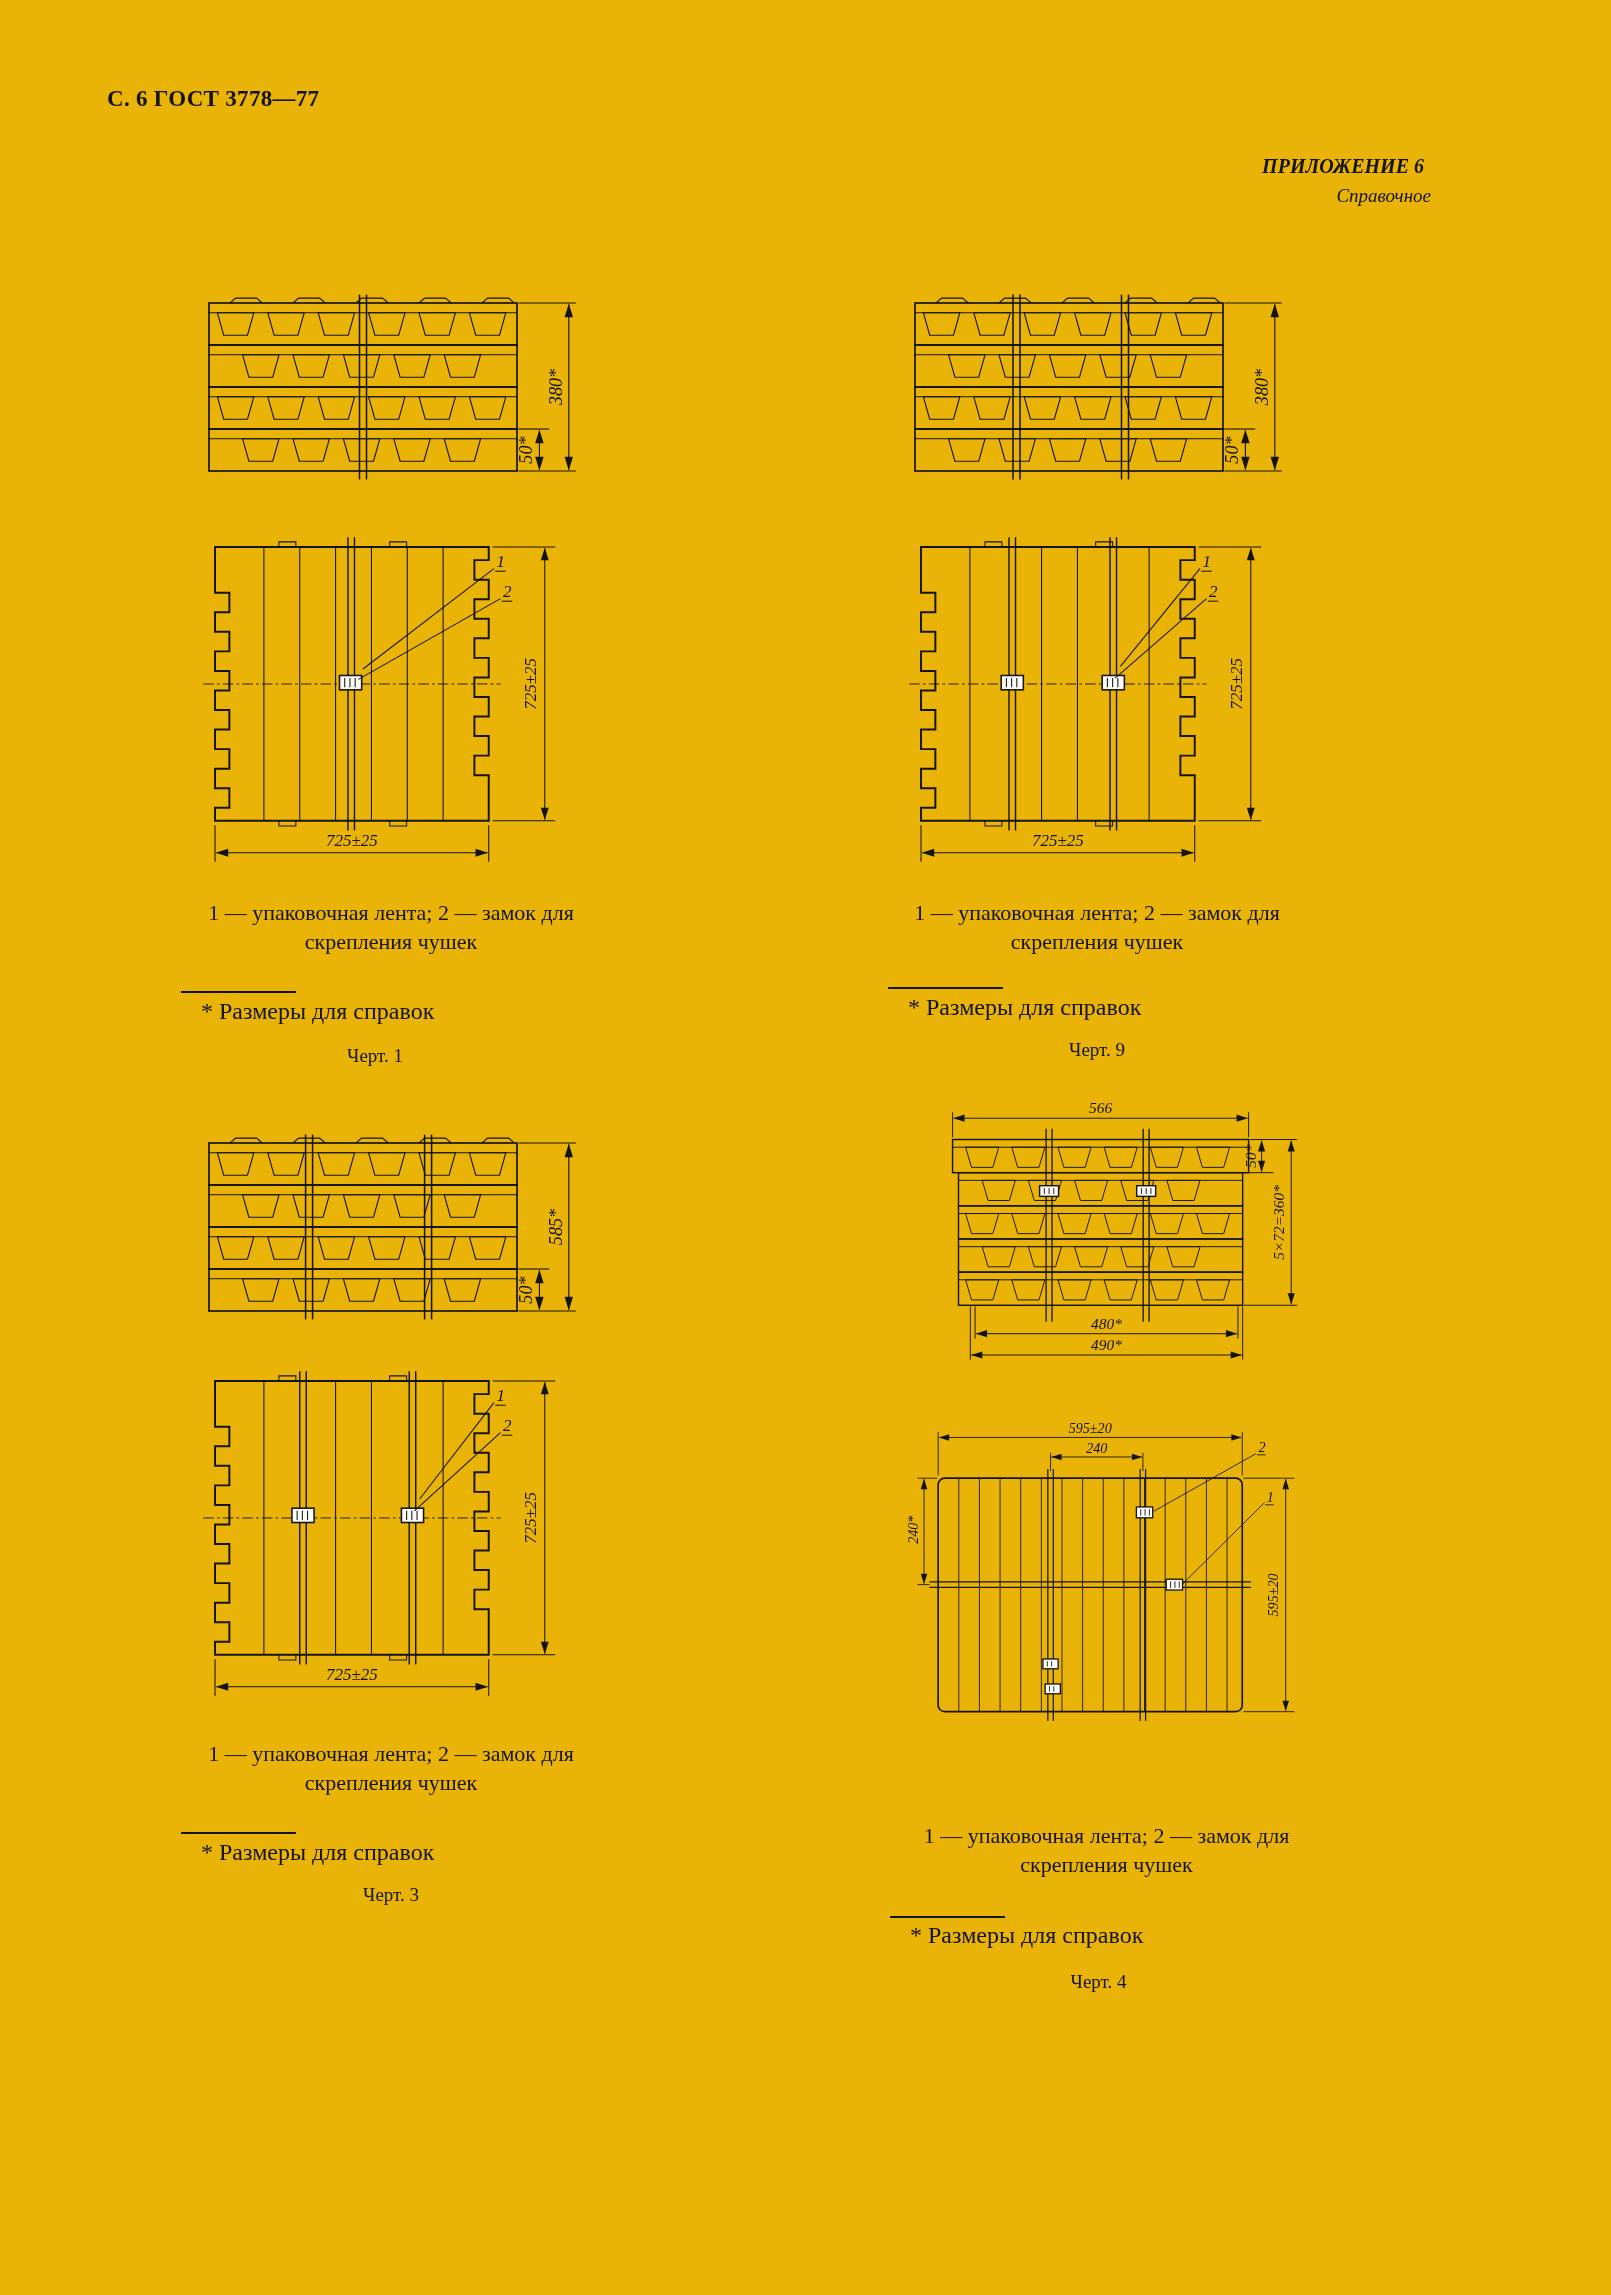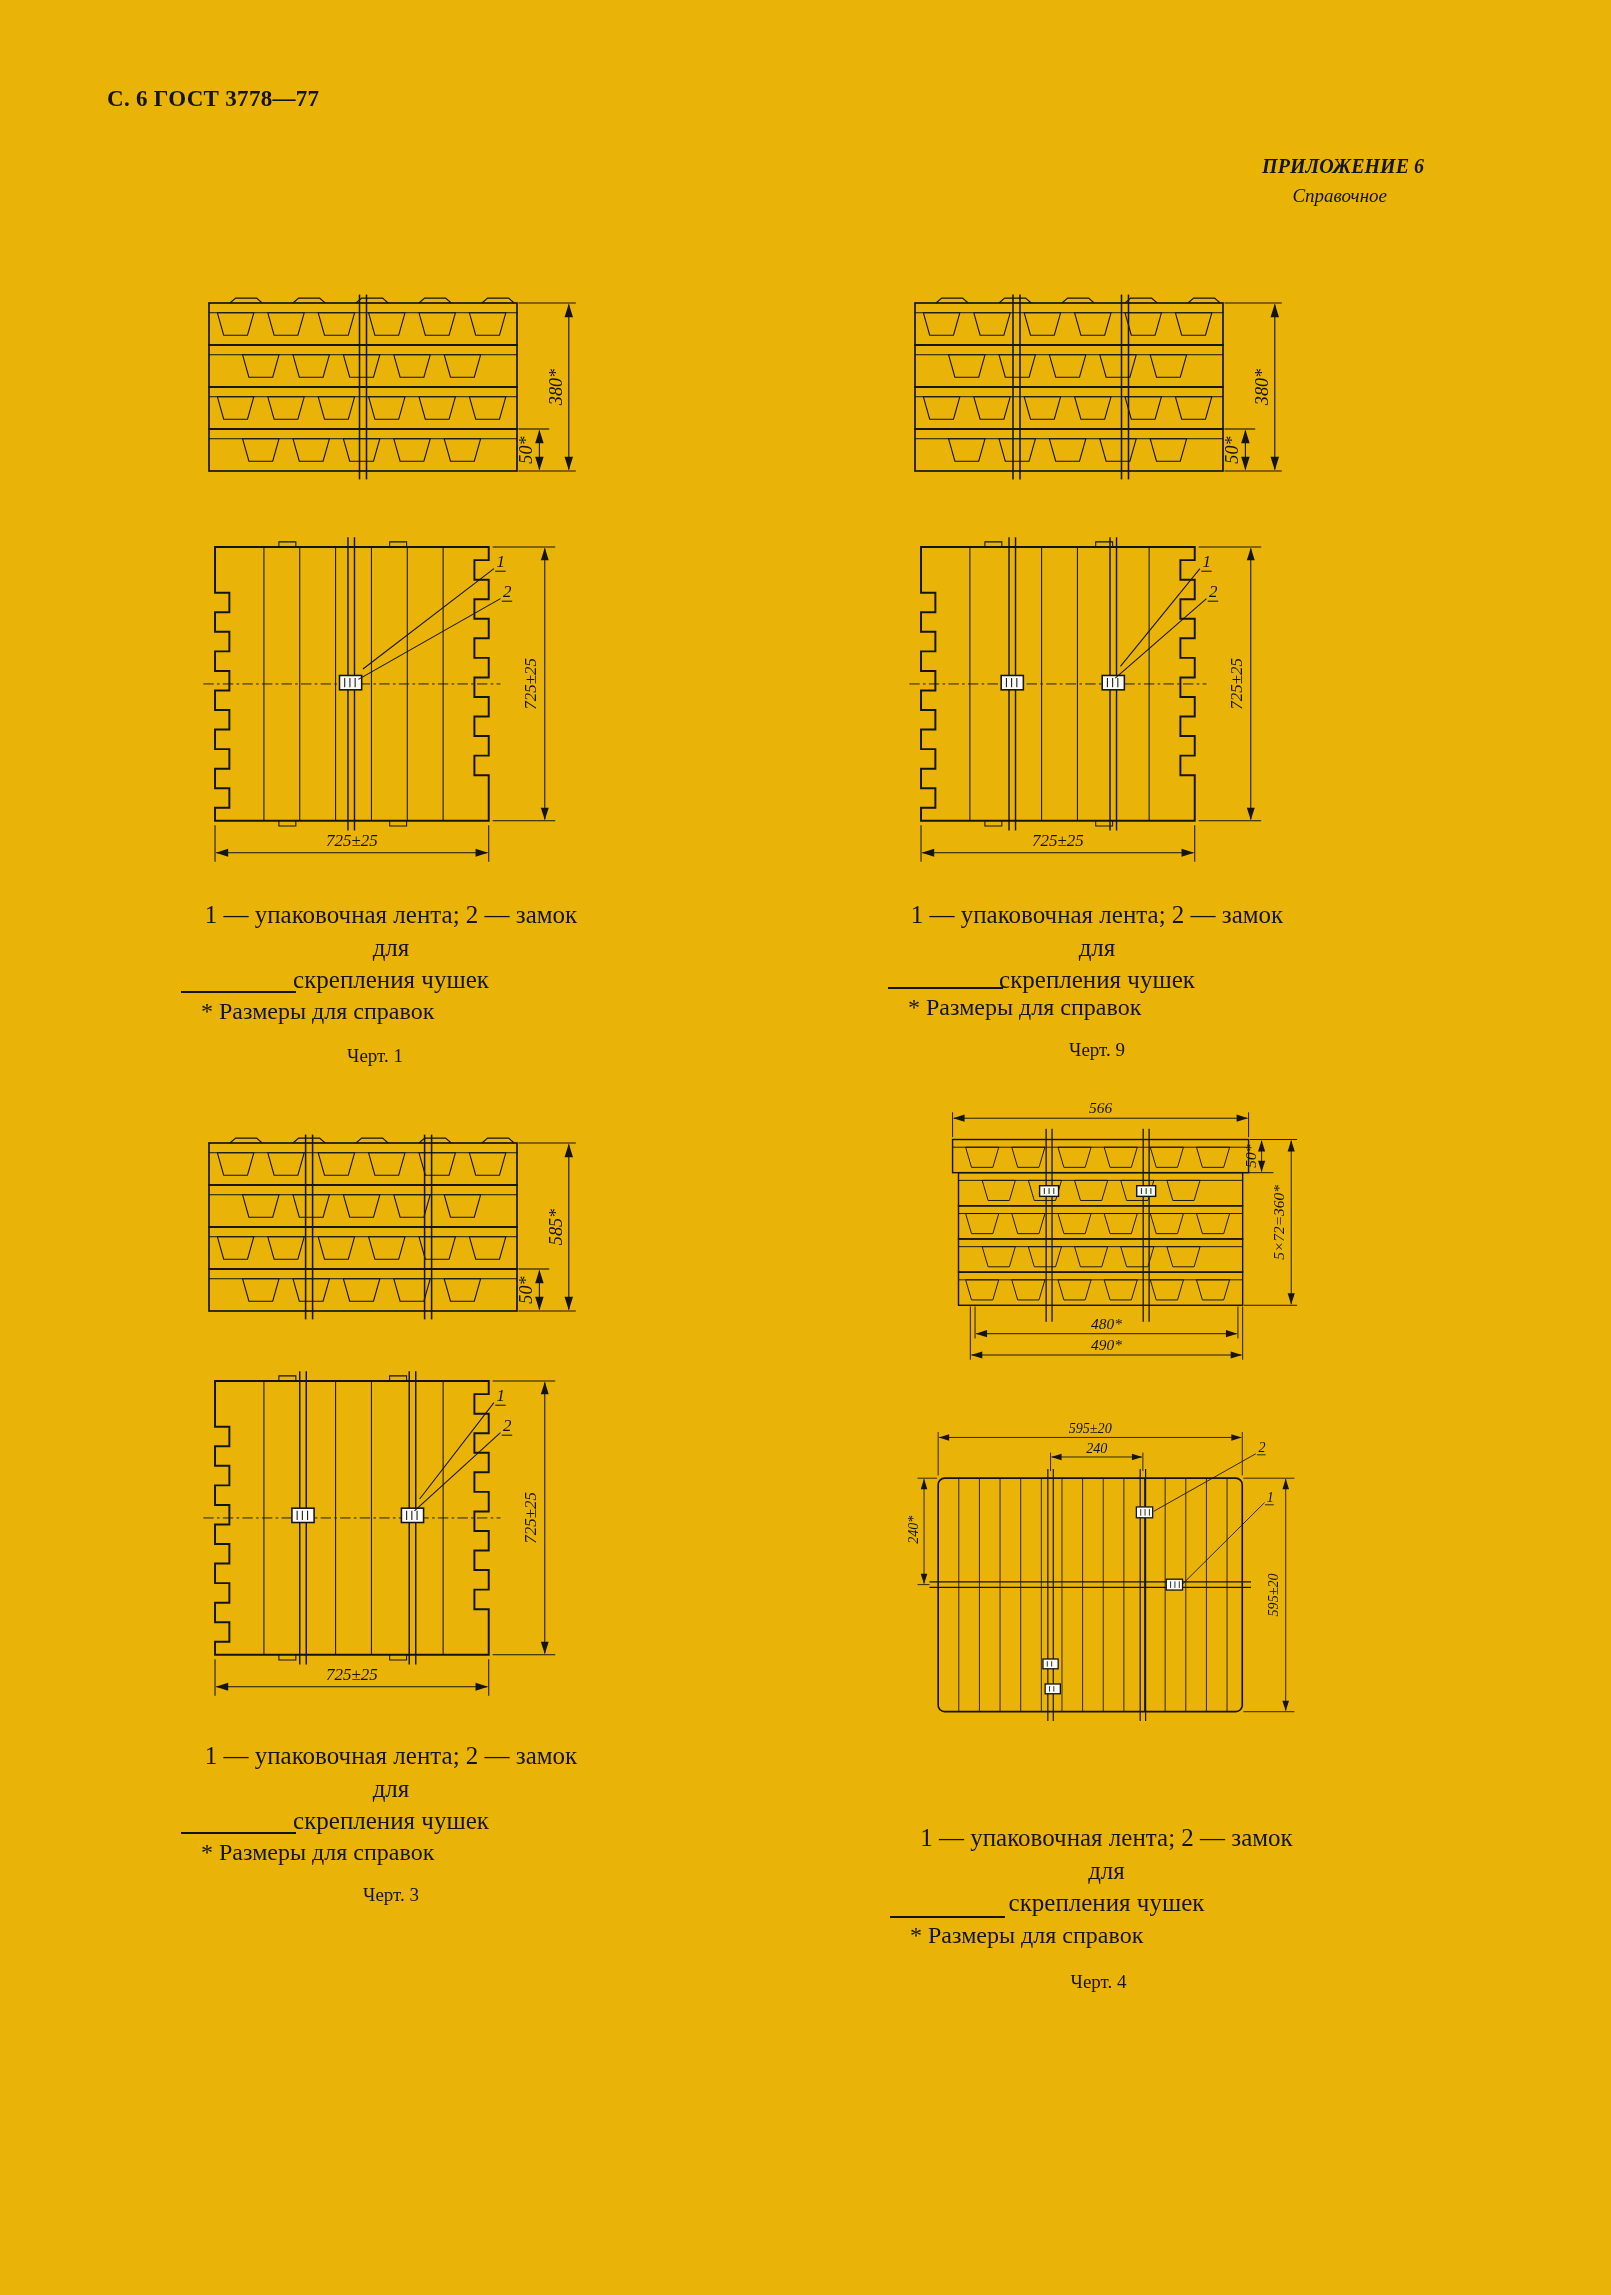--- a/index.html
+++ b/index.html
@@ -3,21 +3,21 @@
 <meta charset="utf-8">
 <style>
   html,body{margin:0;padding:0;background:#e8e8e6}
   .page{position:relative;width:1611px;height:2295px;background:#eab308;
         font-family:"Liberation Serif",serif;color:#141414;overflow:hidden}
   .abs{position:absolute}
   .hdr{font-size:23px;font-weight:bold;letter-spacing:0.3px}
   .apx{font-size:20px;font-weight:bold;font-style:italic;text-align:right}
   .apxn{font-size:19px;font-style:italic;text-align:right}
   .ttl{font-size:19.6px;font-weight:bold;text-align:center}
-  .cap{font-size:25px;text-align:center;line-height:1.3}
+  .cap{font-size:22px;text-align:center;line-height:1.3}
   .fnote{font-size:24px}
   .fline{border-top:2px solid #141414;height:0}
   .figlbl{font-size:19px;text-align:center}
   svg{position:absolute;overflow:visible}
   .ol{fill:none;stroke:#141414;stroke-width:3}
   .o2{fill:none;stroke:#141414;stroke-width:2.4}
   .th{fill:none;stroke:#141414;stroke-width:1.6}
   .strap{fill:none;stroke:#141414;stroke-width:2.2}
   .dim{fill:none;stroke:#141414;stroke-width:1.6}
   .cl{fill:none;stroke:#141414;stroke-width:1.4;stroke-dasharray:16 5 4 5}
@@ -25,21 +25,21 @@
   svg text{fill:#141414;stroke:none;font-family:"Liberation Serif",serif;
            font-style:italic;font-size:26px}
 </style>
 </head>
 <body>
 
 <div class="page">
 
   <div class="abs hdr" style="left:107px;top:86px">С. 6 ГОСТ 3778—77</div>
   <div class="abs apx" style="left:1012px;width:412px;top:155px">ПРИЛОЖЕНИЕ 6</div>
-  <div class="abs apxn" style="left:1012px;width:375px;top:185px">Справочное</div>
+  <div class="abs apxn" style="left:1056px;width:375px;top:185px">Справочное</div>
 
   <svg style="left:202px;top:289px" width="378" height="217" viewBox="0 0 540 310">
     <defs>
       <marker id="f1s" viewBox="0 0 12 8" refX="11" refY="4" markerWidth="13" markerHeight="9" orient="auto-start-reverse">
         <path d="M0.5,0.5 L11.5,4 L0.5,7.5 Z" fill="#141414"></path>
       </marker>
     </defs>
     <g>
       <path class="th" d="M40,20l8,-7h30l8,7 M130,20l8,-7h30l8,7 M220,20l8,-7h30l8,7 M310,20l8,-7h30l8,7 M400,20l8,-7h30l8,7"></path>
       <rect class="o2" x="10" y="20" width="440" height="60"></rect>

